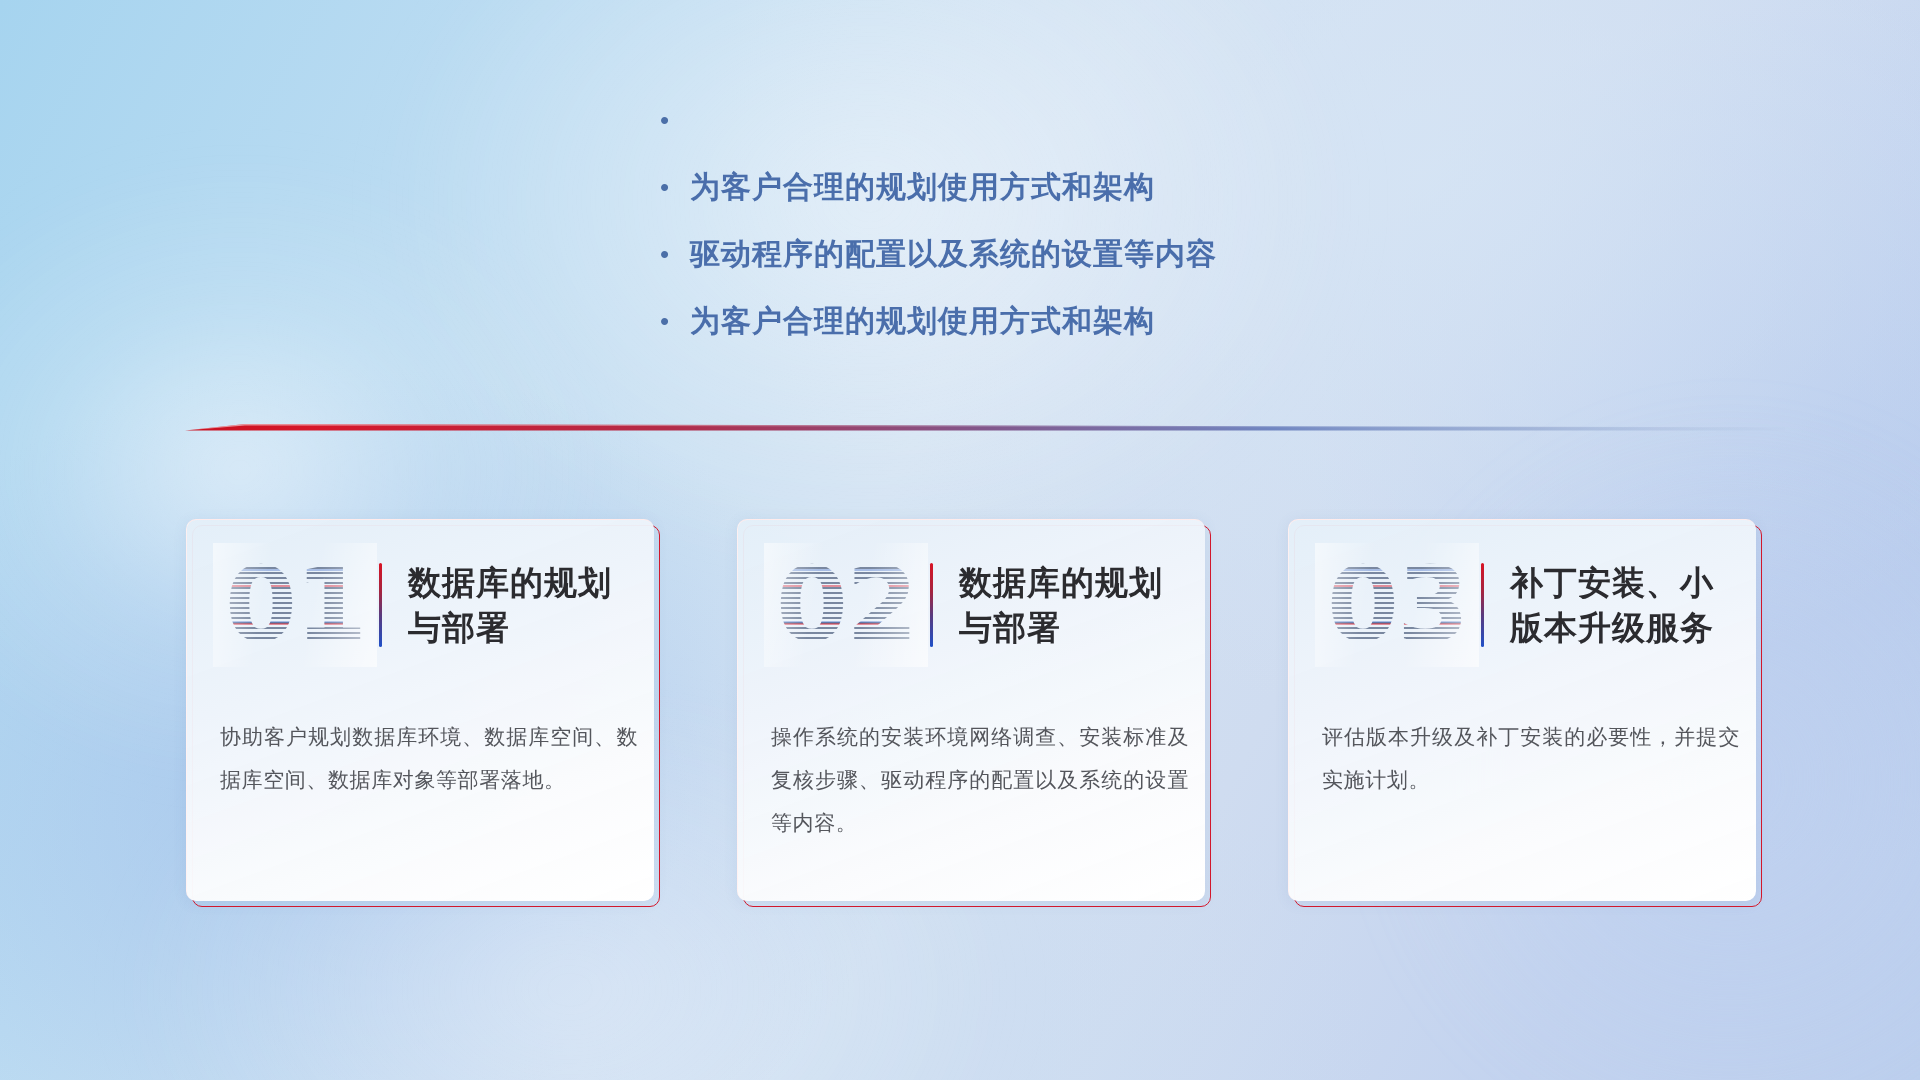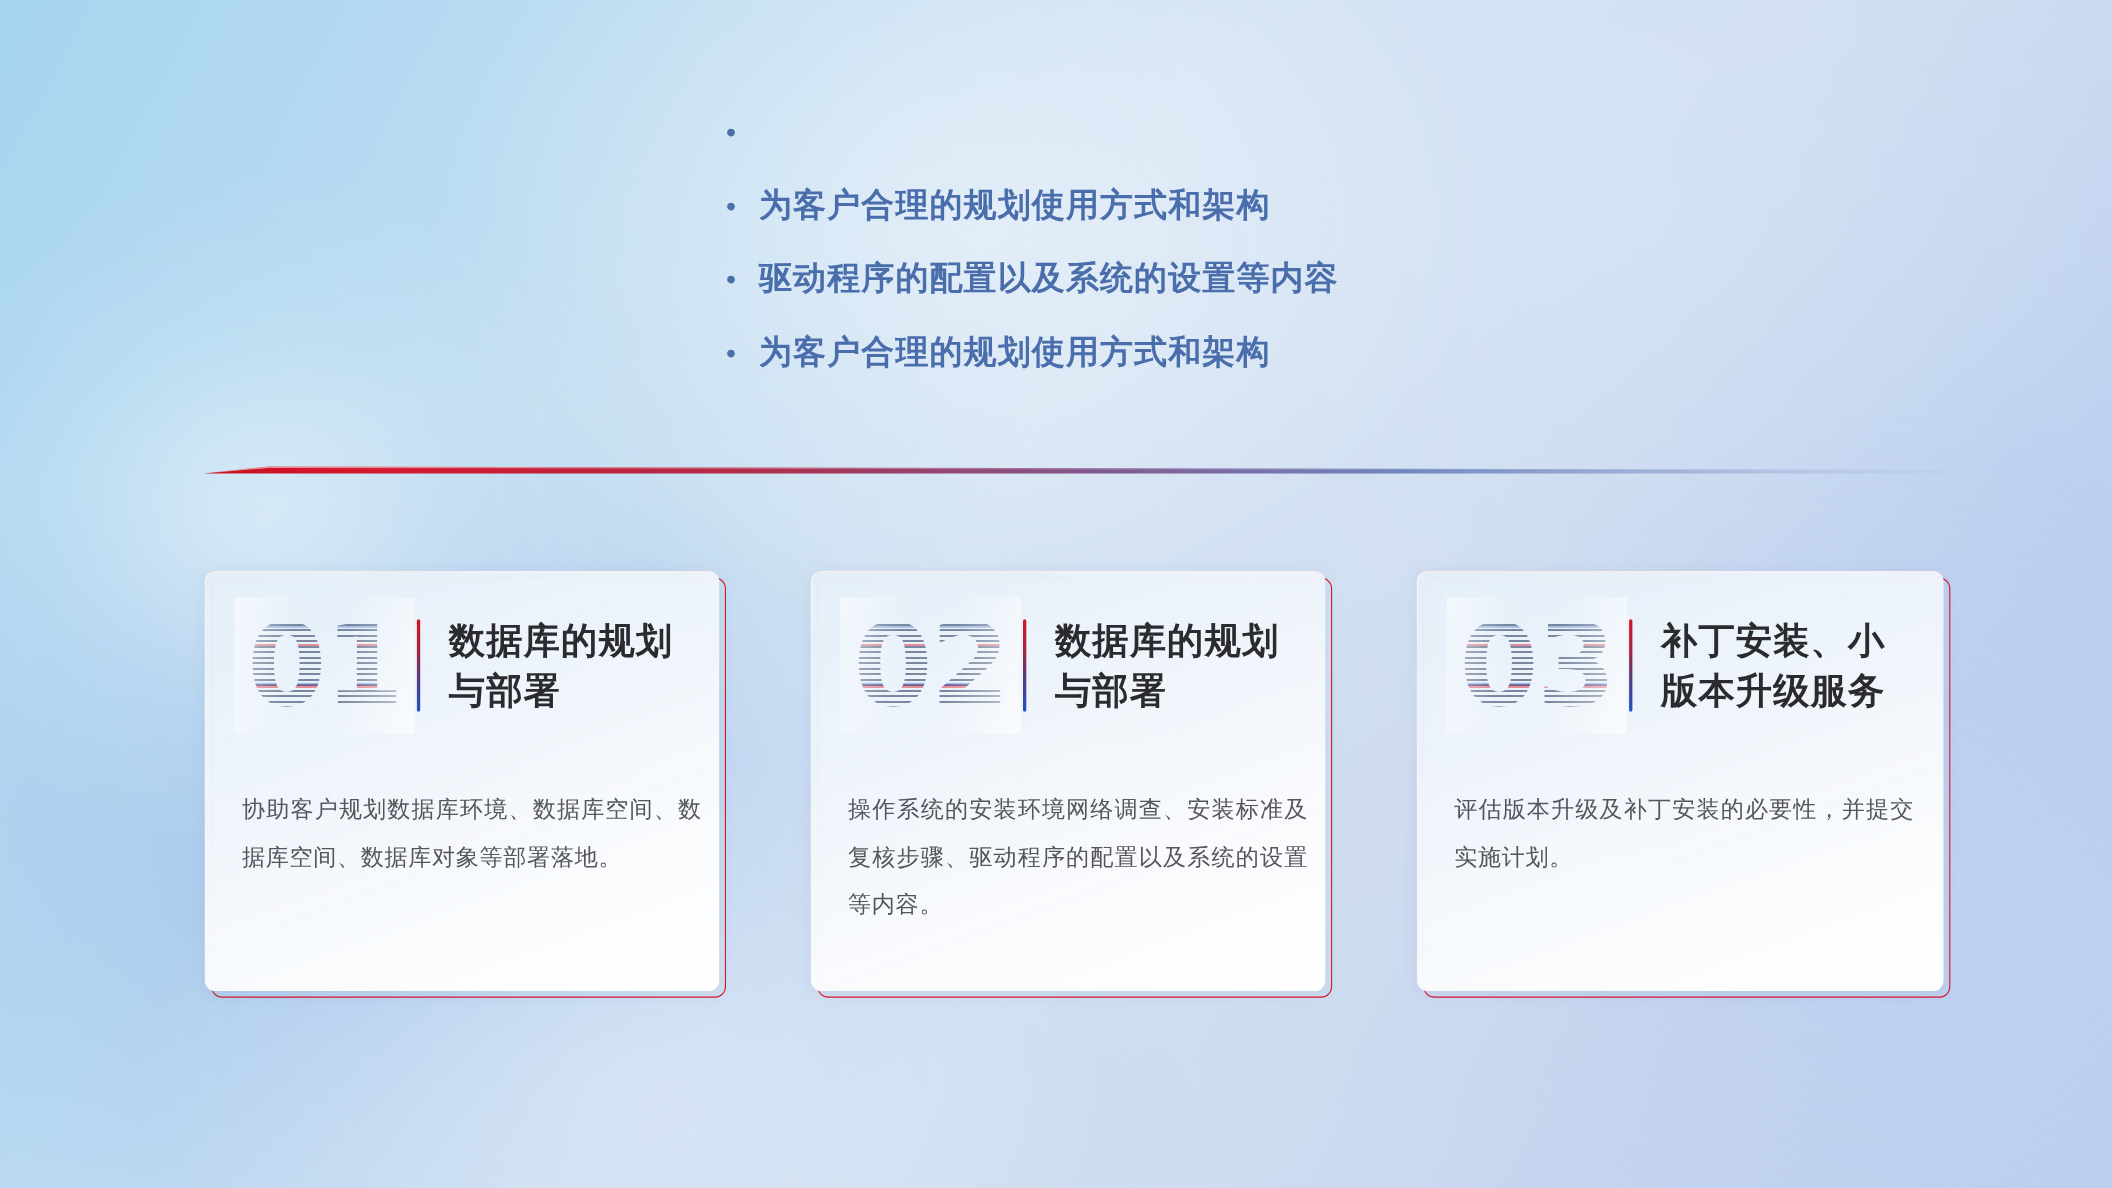--- a/index.html
+++ b/index.html
@@ -103,21 +103,21 @@
     height: 390px;
   }
   .card {
     position: absolute;
     top: 0;
     width: 468px;
     height: 382px;
   }
   .card:nth-of-type(1) { left: 0px; }
   .card:nth-of-type(2) { left: 551px; }
-  .card:nth-of-type(3) { left: 1102px; padding-left: 11px; }
+  .card:nth-of-type(3) { left: 1102px; }
 
   
   .card-outline {
     position: absolute;
     left: 6px;
     top: 6px;
     width: 100%;
     height: 100%;
     border: 1.6px solid #d6172a;
     border-radius: 10px;

